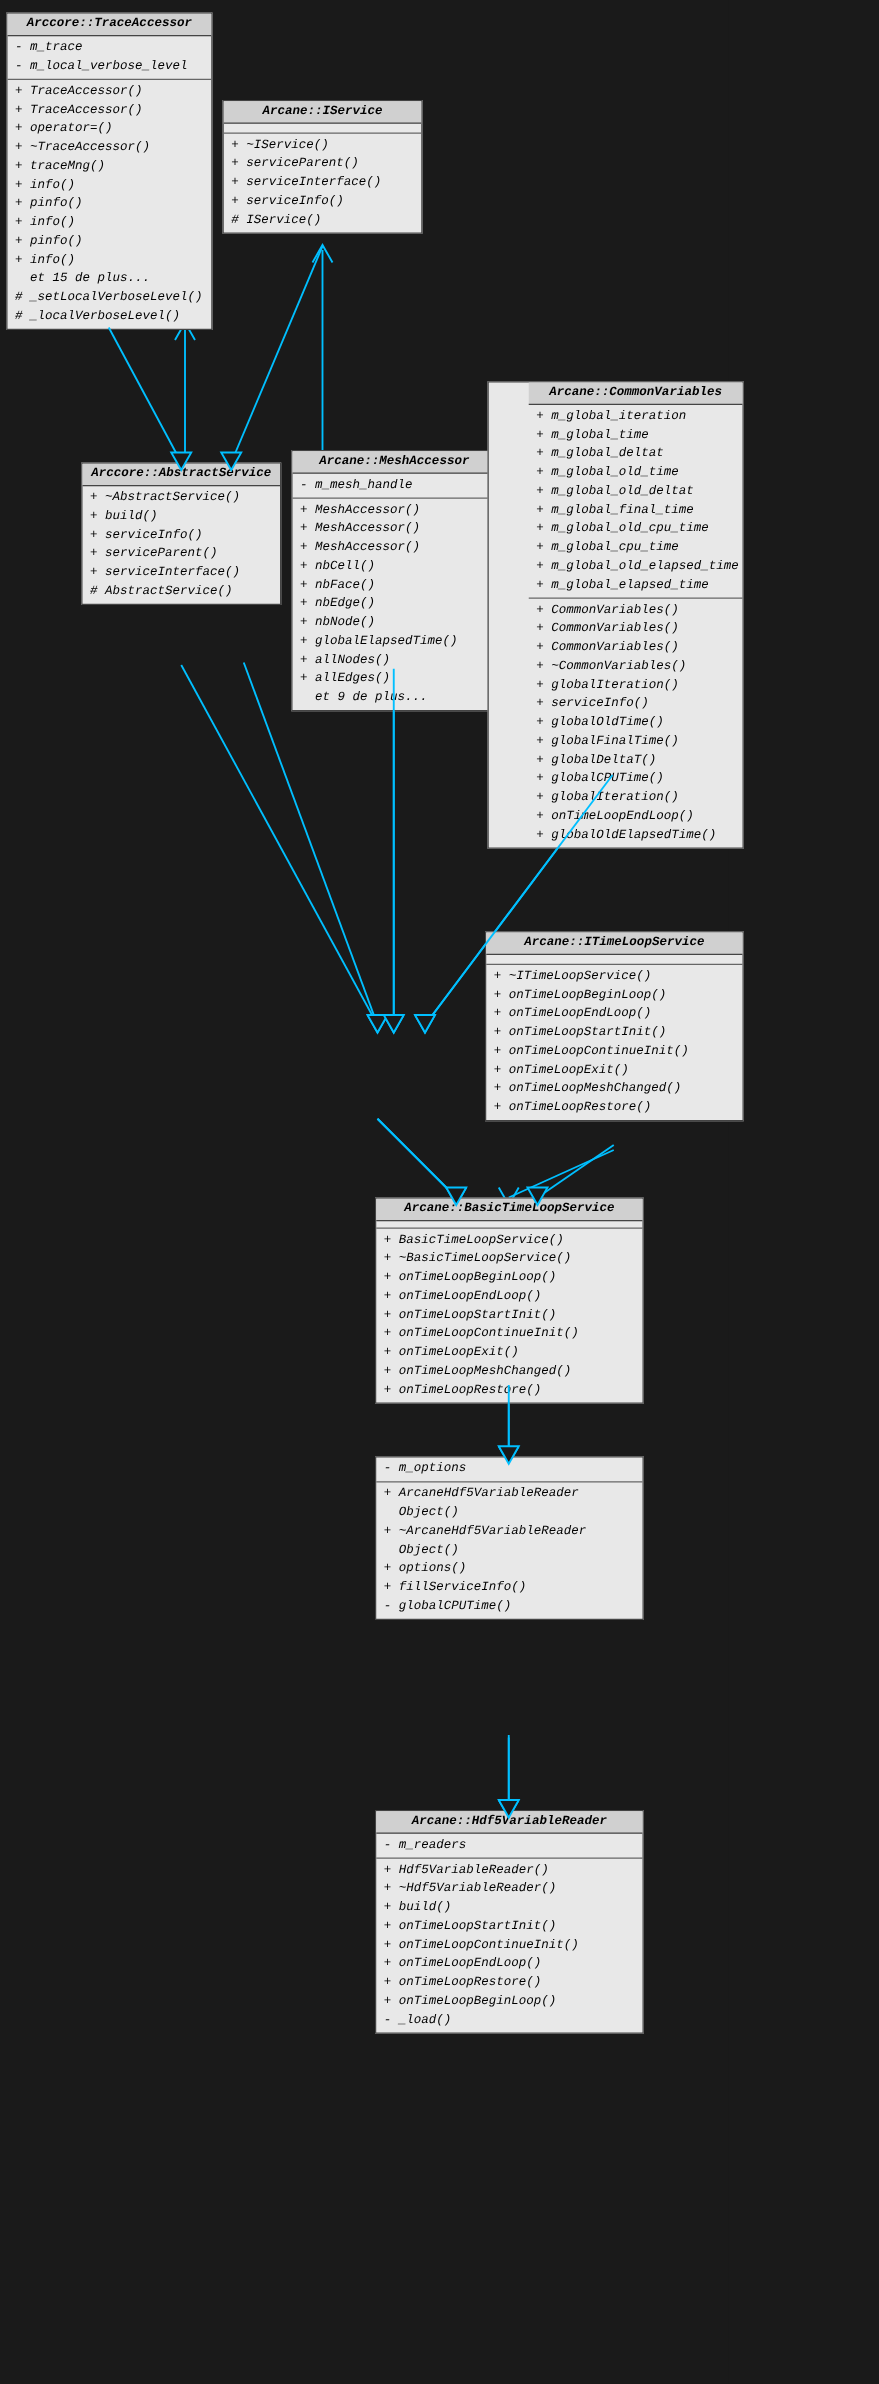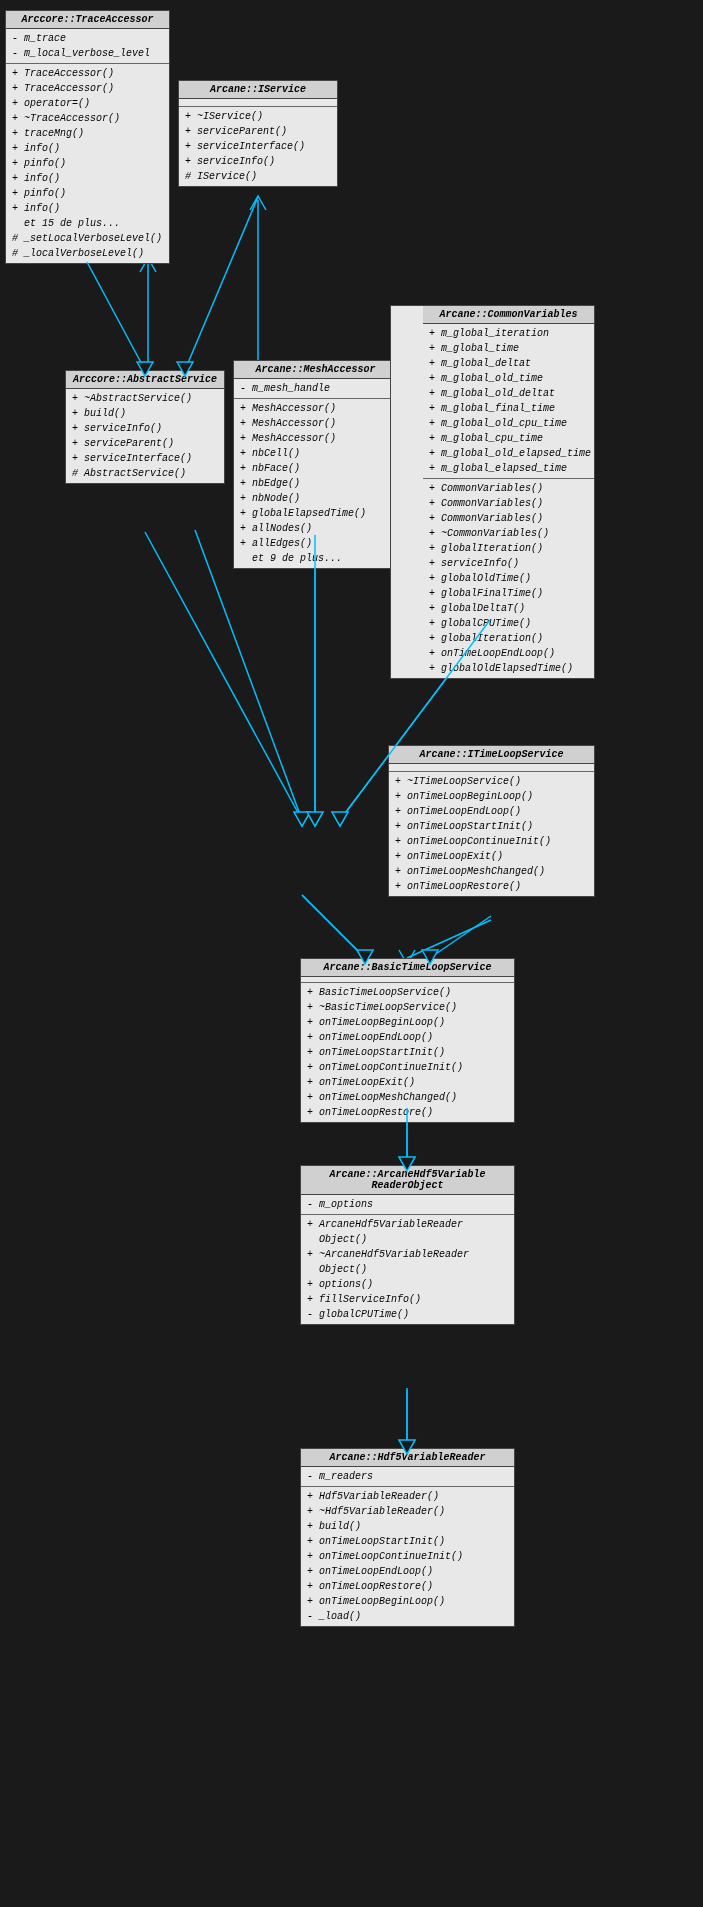--- a/index.html
+++ b/index.html
@@ -226,21 +226,20 @@
       <div class="box-row">+ onTimeLoopEndLoop()</div>
       <div class="box-row">+ onTimeLoopStartInit()</div>
       <div class="box-row">+ onTimeLoopContinueInit()</div>
       <div class="box-row">+ onTimeLoopExit()</div>
       <div class="box-row">+ onTimeLoopMeshChanged()</div>
       <div class="box-row">+ onTimeLoopRestore()</div>
     </div>
   </div>
 
   <div class="uml-box" style="left:300px; top:1165px; width:215px;">
-    <div class="box-title">Arcane::ArcaneHdf5Variable<br>ReaderObject</div>
     <div class="box-section">
       <div class="box-row">- m_options</div>
     </div>
     <div class="box-section">
       <div class="box-row">+ ArcaneHdf5VariableReader</div>
       <div class="box-row">&nbsp;&nbsp;Object()</div>
       <div class="box-row">+ ~ArcaneHdf5VariableReader</div>
       <div class="box-row">&nbsp;&nbsp;Object()</div>
       <div class="box-row">+ options()</div>
       <div class="box-row">+ fillServiceInfo()</div>

